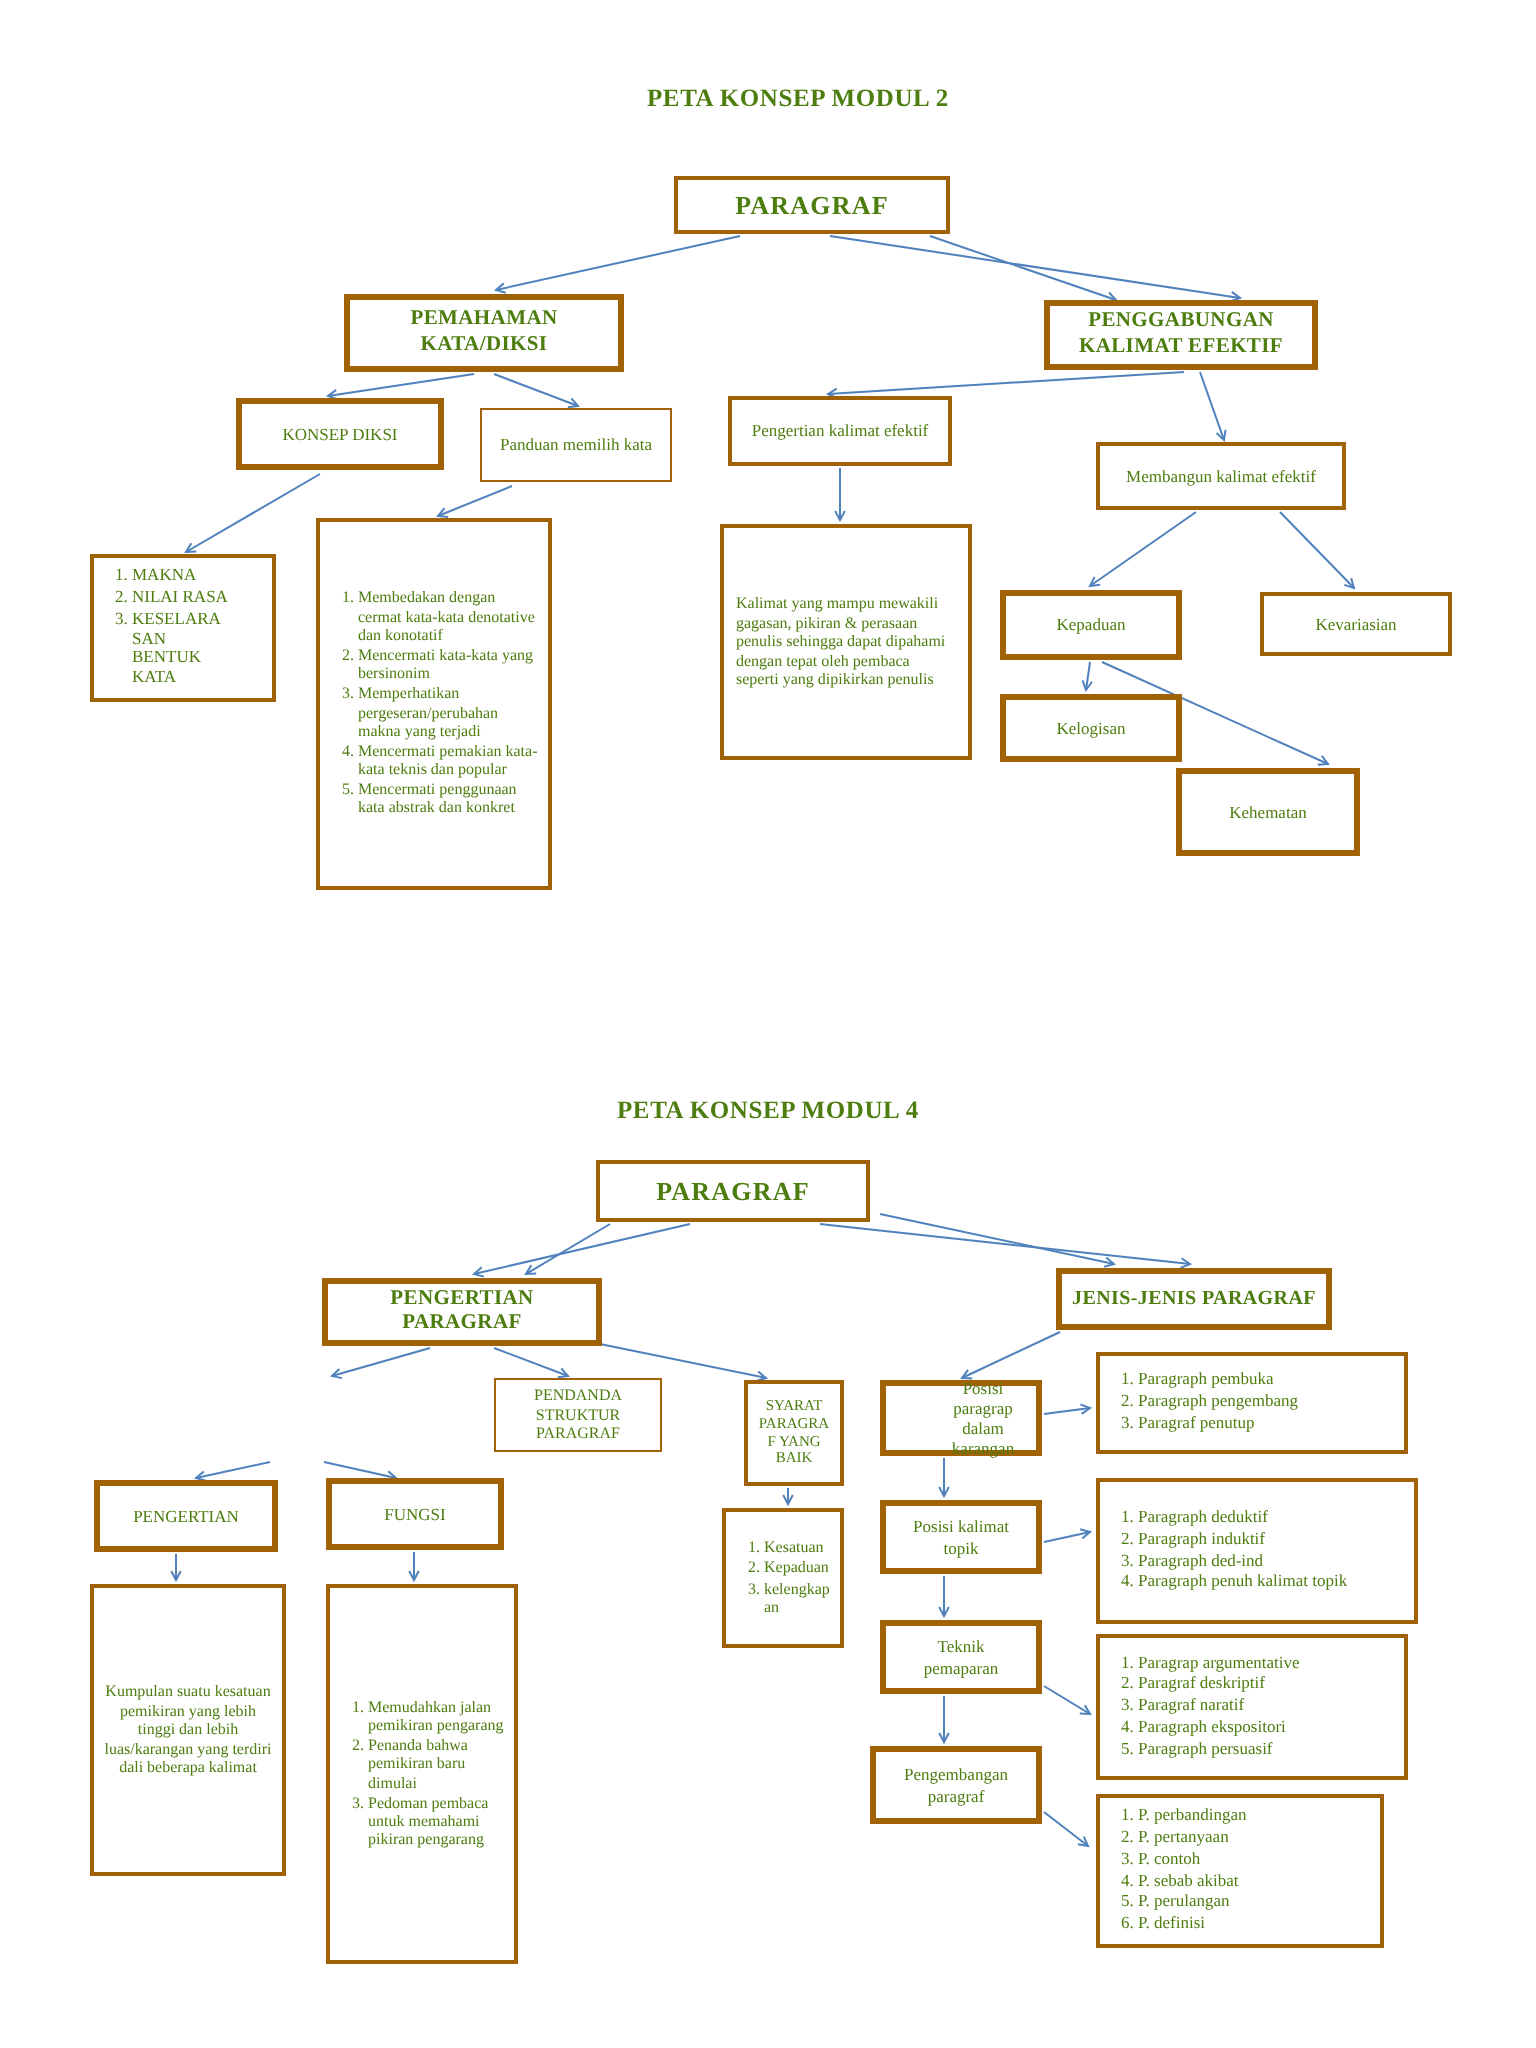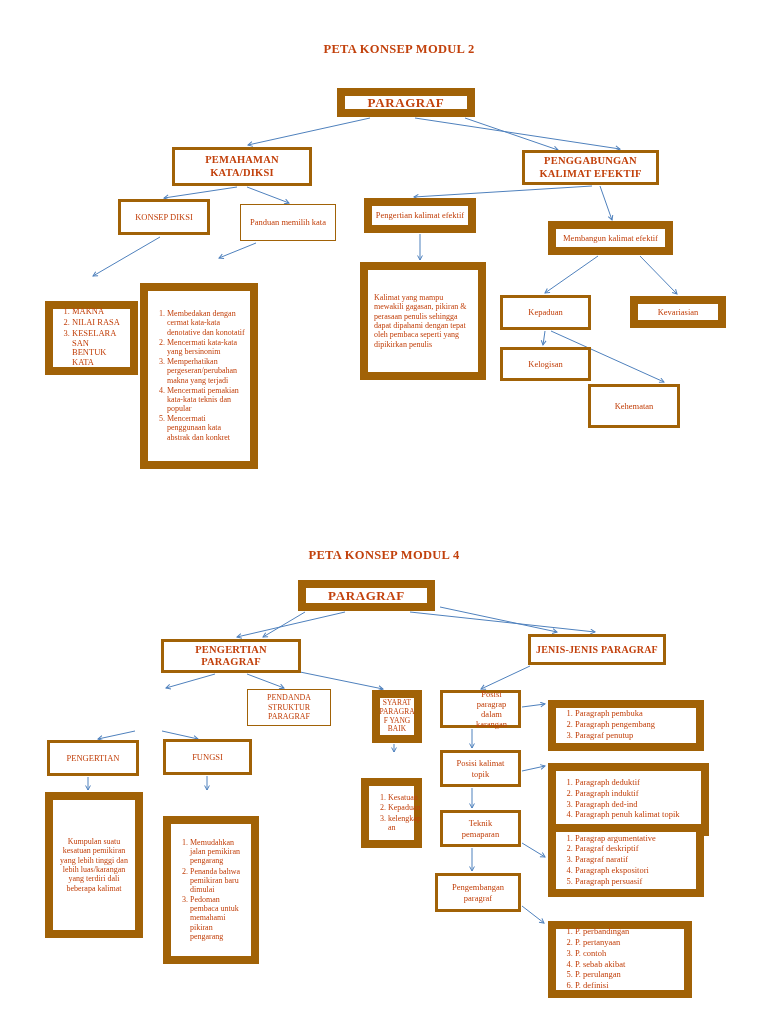--- a/index.html
+++ b/index.html
@@ -1,34 +1,34 @@
 <!DOCTYPE html>
 <html><head>
 <meta charset="utf-8">
 <style>
   html,body{margin:0;padding:0;background:#ffffff;}
   .page{
     position:relative;width:768px;height:1024px;background:#ffffff;overflow:hidden;
-    font-family:"Liberation Serif","DejaVu Serif",serif;color:#c2410c;
+    font-family:"Liberation Serif","DejaVu Serif",serif;color:#4d7c0f;
   }
   .arrows{position:absolute;left:0;top:0;width:768px;height:1024px;pointer-events:none;}
   .title{
     position:absolute;text-align:center;font-weight:bold;font-size:12.5px;letter-spacing:.3px;
   }
   .box{
-    position:absolute;border:8px solid #a16207;background:#fff;box-sizing:border-box;
+    position:absolute;border:2px solid #a16207;background:#fff;box-sizing:border-box;
     display:flex;align-items:center;justify-content:center;text-align:center;
     font-size:8.5px;line-height:1.18;padding:2px;
   }
   .b3{border-width:3px;}
   .b1{border-width:1px;}
   .hd{font-weight:bold;font-size:10.5px;letter-spacing:.2px;}
   .root{font-weight:bold;font-size:13px;letter-spacing:.6px;}
   .pre{white-space:pre-line;}
-  .list-box{justify-content:flex-start;align-items:center;text-align:left;margin-top:24px;}
+  .list-box{justify-content:flex-start;align-items:center;text-align:left;}
   .list-box ol{margin:0;padding:0 2px 0 17px;}
   .list-box li{margin:0 0 1px 0;line-height:1.15;}
   .paratext{text-align:left;align-items:center;padding:4px 6px;}
   .small{font-size:8px;}
 </style>
 </head>
 <body>
 
 <div class="page">
 
@@ -80,37 +80,37 @@
 
   <div class="title" style="left:30px;right:0;top:42px;">PETA KONSEP MODUL 2</div>
 
   <div class="box root" style="left:337px;top:88px;width:138px;height:29px;">PARAGRAF</div>
 
   <div class="box b3 hd pre" style="left:172px;top:147px;width:140px;height:39px;">PEMAHAMAN
 KATA/DIKSI</div>
   <div class="box b3 hd pre" style="left:522px;top:150px;width:137px;height:35px;">PENGGABUNGAN
 KALIMAT EFEKTIF</div>
 
-  <div class="box b3" style="left:118px;top:199px;width:92px;height:36px;">KONSEP DIKSI</div>
+  <div class="box b3" style="left:118px;top:199px;width:104px;height:36px;">KONSEP DIKSI</div>
   <div class="box b1" style="left:240px;top:204px;width:96px;height:37px;">Panduan memilih kata</div>
   <div class="box" style="left:364px;top:198px;width:112px;height:35px;">Pengertian kalimat efektif</div>
   <div class="box" style="left:548px;top:221px;width:125px;height:34px;">Membangun kalimat efektif</div>
 
   <div class="box list-box" style="left:45px;top:277px;width:93px;height:74px;">
     <ol>
       <li class="pre">MAKNA</li>
       <li class="pre">NILAI RASA</li>
       <li class="pre">KESELARA
 SAN
 BENTUK
 KATA</li>
     </ol>
   </div>
 
-  <div class="box list-box small" style="left:140px;top:259px;width:118px;height:186px;">
+  <div class="box list-box small" style="left:158px;top:259px;width:118px;height:186px;">
     <ol>
       <li>Membedakan dengan cermat kata-kata denotative dan konotatif</li>
       <li>Mencermati kata-kata yang bersinonim</li>
       <li>Memperhatikan pergeseran/perubahan makna yang terjadi</li>
       <li>Mencermati pemakian kata-kata teknis dan popular</li>
       <li>Mencermati penggunaan kata abstrak dan konkret</li>
     </ol>
   </div>
 
   <div class="box paratext small" style="left:360px;top:262px;width:126px;height:118px;">Kalimat yang mampu mewakili gagasan, pikiran &amp; perasaan penulis sehingga dapat dipahami dengan tepat oleh pembaca seperti yang dipikirkan penulis</div>
@@ -144,21 +144,21 @@
       <li>Paragraph pengembang</li>
       <li>Paragraf penutup</li>
     </ol>
   </div>
 
   <div class="box b3" style="left:47px;top:740px;width:92px;height:36px;">PENGERTIAN</div>
   <div class="box b3" style="left:163px;top:739px;width:89px;height:36px;">FUNGSI</div>
 
   <div class="box small" style="left:45px;top:792px;width:98px;height:146px;padding:4px 5px;">Kumpulan suatu kesatuan pemikiran yang lebih tinggi dan lebih luas/karangan yang terdiri dali beberapa kalimat</div>
 
-  <div class="box list-box small" style="left:163px;top:792px;width:96px;height:148px;">
+  <div class="box list-box small" style="left:163px;top:792px;width:96px;height:190px;">
     <ol>
       <li>Memudahkan jalan pemikiran pengarang</li>
       <li>Penanda bahwa pemikiran baru dimulai</li>
       <li>Pedoman pembaca untuk memahami pikiran pengarang</li>
     </ol>
   </div>
 
   <div class="box list-box small" style="left:361px;top:754px;width:61px;height:70px;">
     <ol>
       <li>Kesatuan</li>
@@ -176,21 +176,21 @@
       <li>Paragraph deduktif</li>
       <li>Paragraph induktif</li>
       <li>Paragraph ded-ind</li>
       <li>Paragraph penuh kalimat topik</li>
     </ol>
   </div>
 
   <div class="box b3 pre" style="left:440px;top:810px;width:81px;height:37px;">Teknik
 pemaparan</div>
 
-  <div class="box list-box" style="left:548px;top:800px;width:156px;height:73px;">
+  <div class="box list-box" style="left:548px;top:817px;width:156px;height:73px;">
     <ol>
       <li>Paragrap argumentative</li>
       <li>Paragraf deskriptif</li>
       <li>Paragraf naratif</li>
       <li>Paragraph ekspositori</li>
       <li>Paragraph persuasif</li>
     </ol>
   </div>
 
   <div class="box b3 pre" style="left:435px;top:873px;width:86px;height:39px;">Pengembangan

